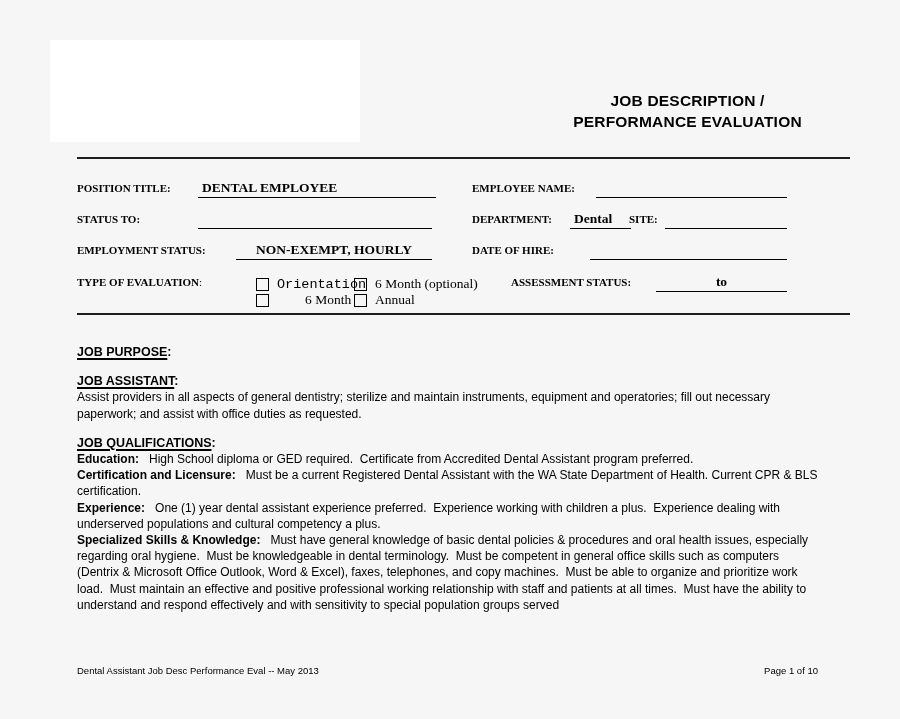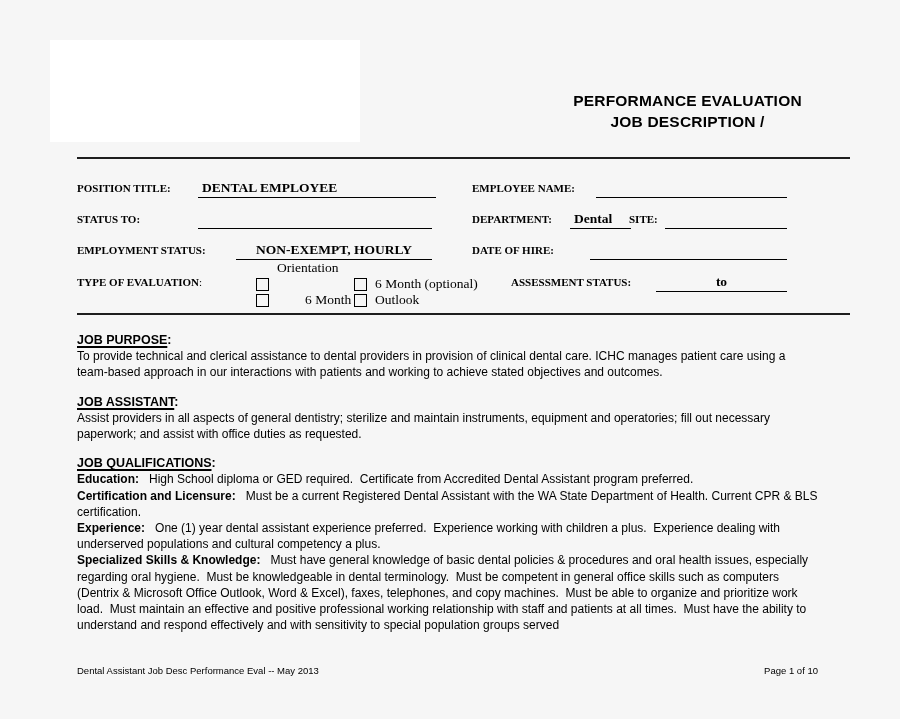--- a/index.html
+++ b/index.html
@@ -63,21 +63,21 @@
   }
   .colon-normal { font-weight: normal; }
   .sections {
     position: absolute;
     left: 77px; top: 332px; width: 742px;
     font-family: "Liberation Sans", sans-serif;
     font-size: 12px;
     line-height: 16.2px;
   }
   .section { margin-top: 13px; }
-  .section:first-child { margin-top: 0; }
+  .section:first-child { margin-top: 12px; }
   .sec-heading { font-weight: bold; font-size: 12.5px; }
   .sec-heading .u {
     text-decoration: underline;
     text-decoration-thickness: 1.5px;
     text-underline-offset: 2px;
   }
   .body-text { white-space: pre-wrap; }
   .q-item b { font-weight: bold; }
   .footer {
     position: absolute;
@@ -90,22 +90,22 @@
   }
 </style>
 </head>
 <body>
 
 <div class="page">
 
   <div class="logo-box"></div>
 
   <div class="doc-title">
+    <div>JOB DESCRIPTION /</div>
     <div>PERFORMANCE EVALUATION</div>
-    <div>JOB DESCRIPTION /</div>
   </div>
 
   <div class="divider" style="top:157px;"></div>
 
   <div class="flabel" style="left:77px; top:182px;">POSITION TITLE:</div>
   <div class="fcell pad" style="left:198px; top:180px; width:234px;"><span>DENTAL EMPLOYEE</span></div>
   <div class="flabel" style="left:472px; top:182px;">EMPLOYEE NAME:</div>
   <div class="fcell" style="left:596px; top:180px; width:191px;"><span></span></div>
 
   <div class="flabel" style="left:77px; top:213px;">STATUS TO:</div>
@@ -116,38 +116,37 @@
   <div class="fcell" style="left:665px; top:211px; width:122px;"><span></span></div>
 
   <div class="flabel" style="left:77px; top:244px;">EMPLOYMENT STATUS:</div>
   <div class="fcell center" style="left:236px; top:242px; width:196px;"><span>NON-EXEMPT, HOURLY</span></div>
   <div class="flabel" style="left:472px; top:244px;">DATE OF HIRE:</div>
   <div class="fcell" style="left:590px; top:242px; width:197px;"><span></span></div>
 
   <div class="flabel" style="left:77px; top:276px;"><span>TYPE OF EVALUATION</span><span class="colon-normal">:</span></div>
 
   <span class="cb" style="left:256px; top:278px;"></span>
-  <span class="cblabel" style="left:277px; top:260px;">Orientation</span>
+  <span class="cblabel" style="left:277px; top:277px;font-family:Liberation Mono, monospace;">Orientation</span>
   <span class="cb" style="left:354px; top:278px;"></span>
   <span class="cblabel" style="left:375px; top:276px;">6 Month (optional)</span>
   <span class="cb" style="left:256px; top:294px;"></span>
   <span class="cblabel" style="left:277px; top:292px;margin-left:28px;">6 Month</span>
   <span class="cb" style="left:354px; top:294px;"></span>
-  <span class="cblabel" style="left:375px; top:292px;">Outlook</span>
+  <span class="cblabel" style="left:375px; top:292px;">Annual</span>
 
   <div class="flabel" style="left:511px; top:276px;">ASSESSMENT STATUS:</div>
   <div class="fcell center" style="left:656px; top:274px; width:131px;"><span>to</span></div>
 
   <div class="divider" style="top:313px;"></div>
 
   <div class="sections">
 
     <div class="section">
       <div class="sec-heading"><span class="u">JOB PURPOSE</span><span>:</span></div>
-      <div class="body-text">To provide technical and clerical assistance to dental providers in provision of clinical dental care. ICHC manages patient care using a team-based approach in our interactions with patients and working to achieve stated objectives and outcomes.</div>
     </div>
 
     <div class="section">
       <div class="sec-heading"><span class="u">JOB ASSISTANT</span><span>:</span></div>
       <div class="body-text">Assist providers in all aspects of general dentistry; sterilize and maintain instruments, equipment and operatories; fill out necessary paperwork; and assist with office duties as requested.</div>
     </div>
 
     <div class="section">
       <div class="sec-heading"><span class="u">JOB QUALIFICATIONS</span><span>:</span></div>
       <div class="body-text q-item"><b>Education:</b><span>   High School diploma or GED required.  Certificate from Accredited Dental Assistant program preferred.</span></div>

